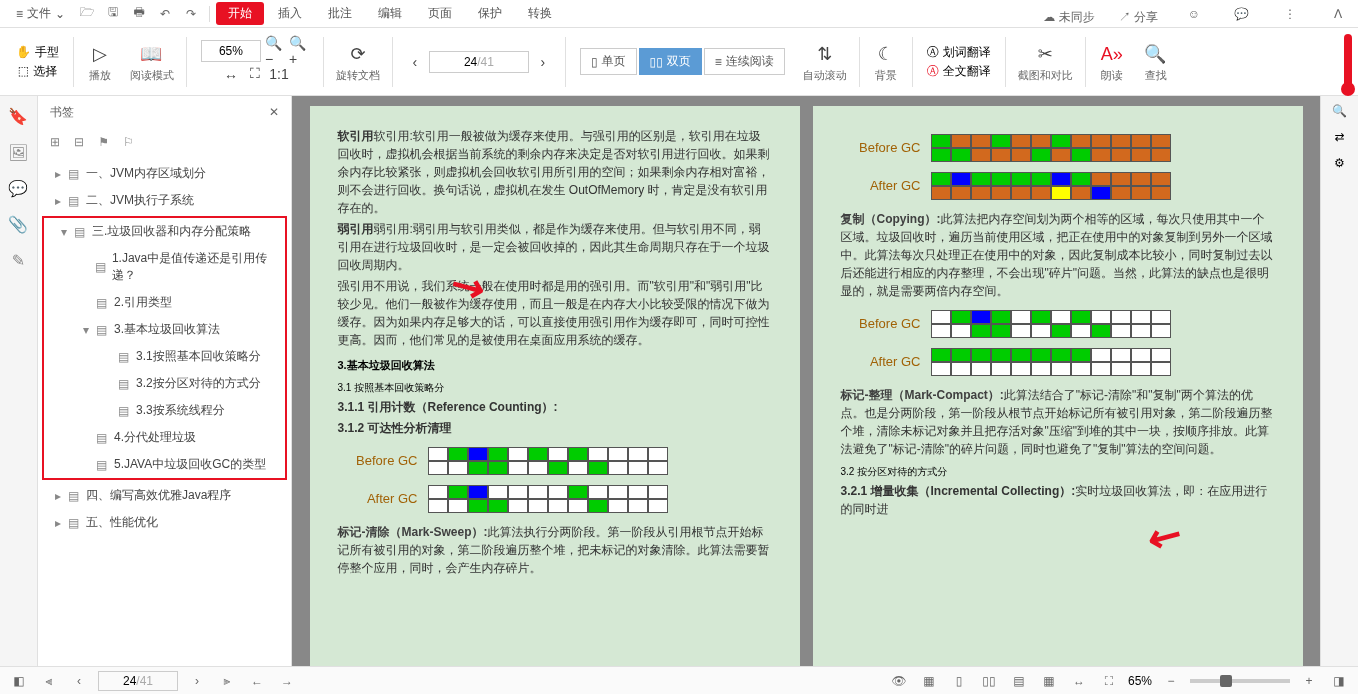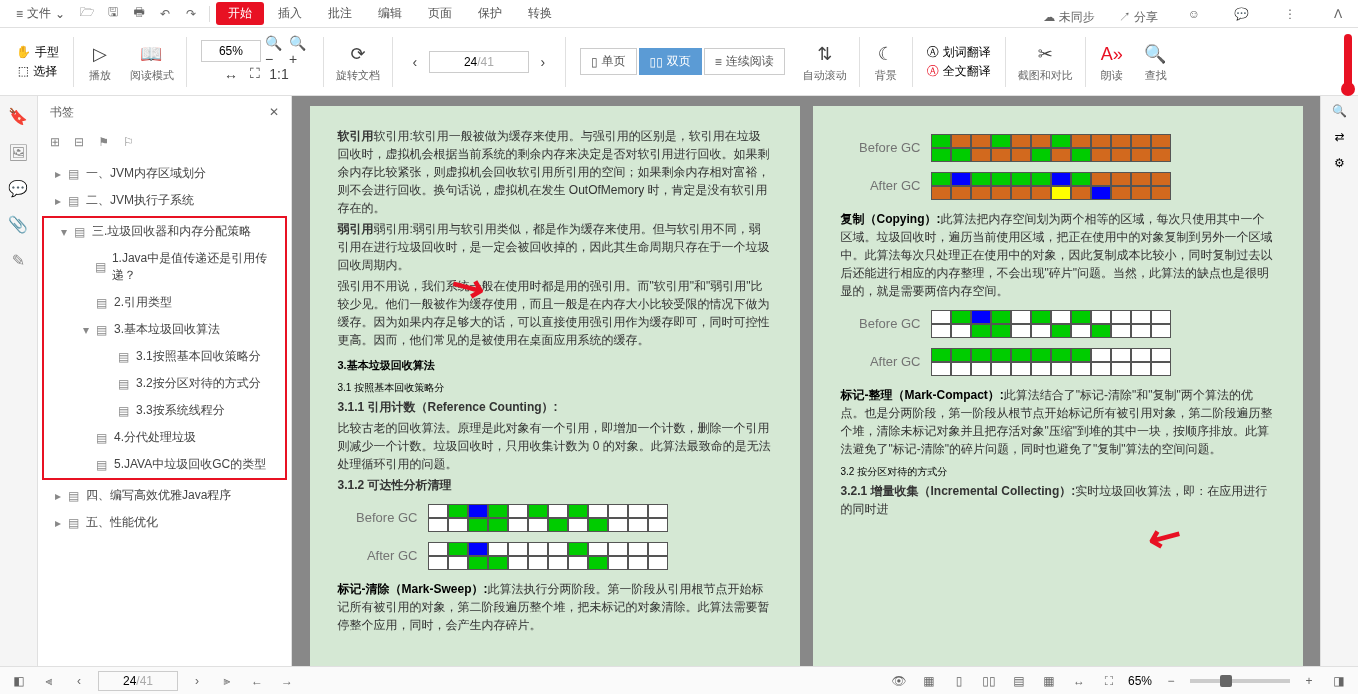--- a/index.html
+++ b/index.html
@@ -38,23 +38,23 @@
 .bm-icon{width:14px;color:#888}
 .bm-item.l1{padding-left:14px}
 .bm-item.l2{padding-left:36px}
 .bm-item.l3{padding-left:58px}
 .bm-box{border:2px solid #e81123;margin:2px 4px}
 .content{flex:1;background:#888;overflow:auto;position:relative;display:flex;gap:13px;padding:10px;justify-content:center}
 .page{background:#d5e8d4;width:490px;height:630px;padding:18px 28px;font-size:9px;line-height:1.5;color:#333;position:relative}
 .page h3{font-size:11px;color:#000;margin:8px 0 4px;font-weight:bold}
 .page h4{font-size:10px;color:#000;margin:6px 0 3px;font-weight:normal}
 .page p{margin:3px 0}
-.red-txt{color:#000000;font-weight:bold}
+.red-txt{color:#404040;font-weight:bold}
 .gc-block{display:flex;align-items:center;margin:10px 0;gap:10px}
-.gc-label{font-size:13px;color:#737373;width:80px;text-align:right}
+.gc-label{font-size:13px;color:#a16207;width:80px;text-align:right}
 .gc-grid{display:grid;grid-template-columns:repeat(12,20px);grid-template-rows:repeat(2,14px);gap:0}
 .gc-cell{border:1px solid #555}
 .c-g{background:#0c0}
 .c-b{background:#00f}
 .c-w{background:#fff}
 .c-o{background:#d2691e}
 .c-y{background:#ff0}
 .arrow{position:absolute;color:#e81123;font-size:40px;font-weight:bold;transform:rotate(-30deg)}
 .statusbar{height:28px;border-top:1px solid #e0e0e0;display:flex;align-items:center;padding:0 8px;gap:8px;background:#fafafa}
 .sb-sep{flex:1}
@@ -279,21 +279,20 @@
   <div class="content">
 
     <div class="page">
       <p><b>软引用</b><span>软引用:软引用一般被做为缓存来使用。与强引用的区别是，软引用在垃圾回收时，虚拟机会根据当前系统的剩余内存来决定是否对软引用进行回收。如果剩余内存比较紧张，则虚拟机会回收软引用所引用的空间；如果剩余内存相对富裕，则不会进行回收。换句话说，虚拟机在发生 OutOfMemory 时，肯定是没有软引用存在的。</span></p>
       <p><b>弱引用</b><span>弱引用:弱引用与软引用类似，都是作为缓存来使用。但与软引用不同，弱引用在进行垃圾回收时，是一定会被回收掉的，因此其生命周期只存在于一个垃圾回收周期内。</span></p>
       <p>强引用不用说，我们系统一般在使用时都是用的强引用。而"软引用"和"弱引用"比较少见。他们一般被作为缓存使用，而且一般是在内存大小比较受限的情况下做为缓存。因为如果内存足够大的话，可以直接使用强引用作为缓存即可，同时可控性更高。因而，他们常见的是被使用在桌面应用系统的缓存。</p>
       <div class="arrow" style="top:150px;left:140px">↘</div>
       <h3>3.基本垃圾回收算法</h3>
       <h4>3.1 按照基本回收策略分</h4>
       <p><b>3.1.1 引用计数（Reference Counting）:</b></p>
-      <p>比较古老的回收算法。原理是此对象有一个引用，即增加一个计数，删除一个引用则减少一个计数。垃圾回收时，只用收集计数为 0 的对象。此算法最致命的是无法处理循环引用的问题。</p>
       <p><b>3.1.2 可达性分析清理</b></p>
       <div class="gc-block">
           <div class="gc-label">Before GC</div>
           <div class="gc-grid" id="gcl1">
             <div class="gc-cell c-w"></div>
             <div class="gc-cell c-g"></div>
             <div class="gc-cell c-b"></div>
             <div class="gc-cell c-g"></div>
             <div class="gc-cell c-w"></div>
             <div class="gc-cell c-g"></div>

